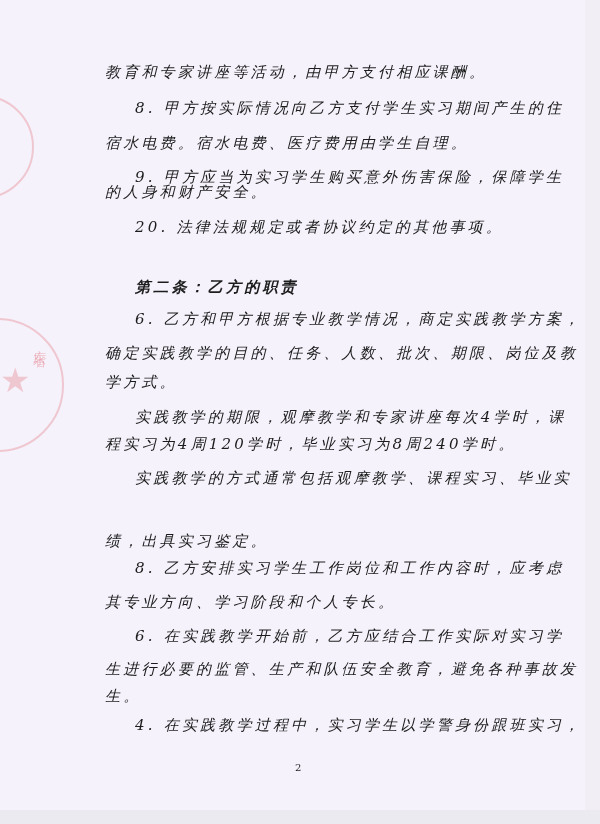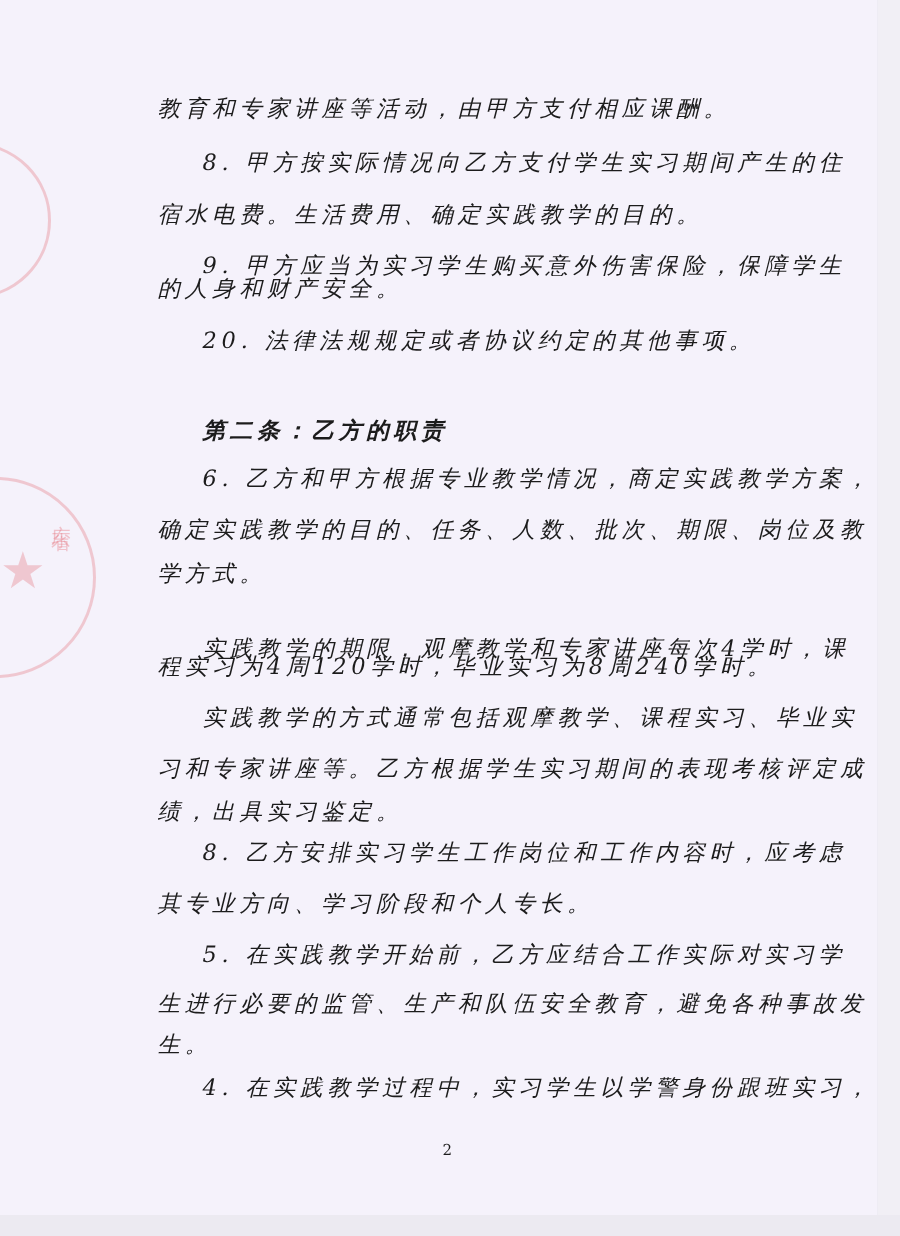--- a/index.html
+++ b/index.html
@@ -51,38 +51,37 @@
 <body>
 
 <div class="page">
   <div class="stamp stamp1"></div>
   <div class="stamp stamp2"></div>
   <div class="stamp-star">★</div>
   <div class="stamp-text">广东省</div>
 
   <div class="line" style="top:62px">教育和专家讲座等活动，由甲方支付相应课酬。</div>
   <div class="line indent" style="top:98px">8. 甲方按实际情况向乙方支付学生实习期间产生的住</div>
-  <div class="line" style="top:133px">宿水电费。生活费用、确定实践教学的目的。</div>
+  <div class="line" style="top:133px">宿水电费。宿水电费、医疗费用由学生自理。</div>
   <div class="line indent" style="top:167px">9. 甲方应当为实习学生购买意外伤害保险，保障学生</div>
   <div class="line" style="top:182px">的人身和财产安全。</div>
   <div class="line indent" style="top:217px">20. 法律法规规定或者协议约定的其他事项。</div>
 
   <div class="line indent heading" style="top:277px">第二条：乙方的职责</div>
 
   <div class="line indent" style="top:309px">6. 乙方和甲方根据专业教学情况，商定实践教学方案，</div>
   <div class="line" style="top:343px">确定实践教学的目的、任务、人数、批次、期限、岗位及教</div>
   <div class="line" style="top:372px">学方式。</div>
-  <div class="line indent" style="top:422px">实践教学的期限，观摩教学和专家讲座每次4学时，课</div>
+  <div class="line indent" style="top:407px">实践教学的期限，观摩教学和专家讲座每次4学时，课</div>
   <div class="line" style="top:434px">程实习为4周120学时，毕业实习为8周240学时。</div>
   <div class="line indent" style="top:468px">实践教学的方式通常包括观摩教学、课程实习、毕业实</div>
-  <div class="line" style="top:502px">习和专家讲座等。乙方根据学生实习期间的表现考核评定成</div>
   <div class="line" style="top:531px">绩，出具实习鉴定。</div>
   <div class="line indent" style="top:558px">8. 乙方安排实习学生工作岗位和工作内容时，应考虑</div>
   <div class="line" style="top:592px">其专业方向、学习阶段和个人专长。</div>
-  <div class="line indent" style="top:626px">5. 在实践教学开始前，乙方应结合工作实际对实习学</div>
+  <div class="line indent" style="top:626px">6. 在实践教学开始前，乙方应结合工作实际对实习学</div>
   <div class="line" style="top:659px">生进行必要的监管、生产和队伍安全教育，避免各种事故发</div>
   <div class="line" style="top:686px">生。</div>
   <div class="line indent" style="top:715px">4. 在实践教学过程中，实习学生以学警身份跟班实习，</div>
 
   <div class="page-number">2</div>
 </div>
 <div class="right-band"></div>
 <div class="bottom-band"></div>
 
 </body></html>

